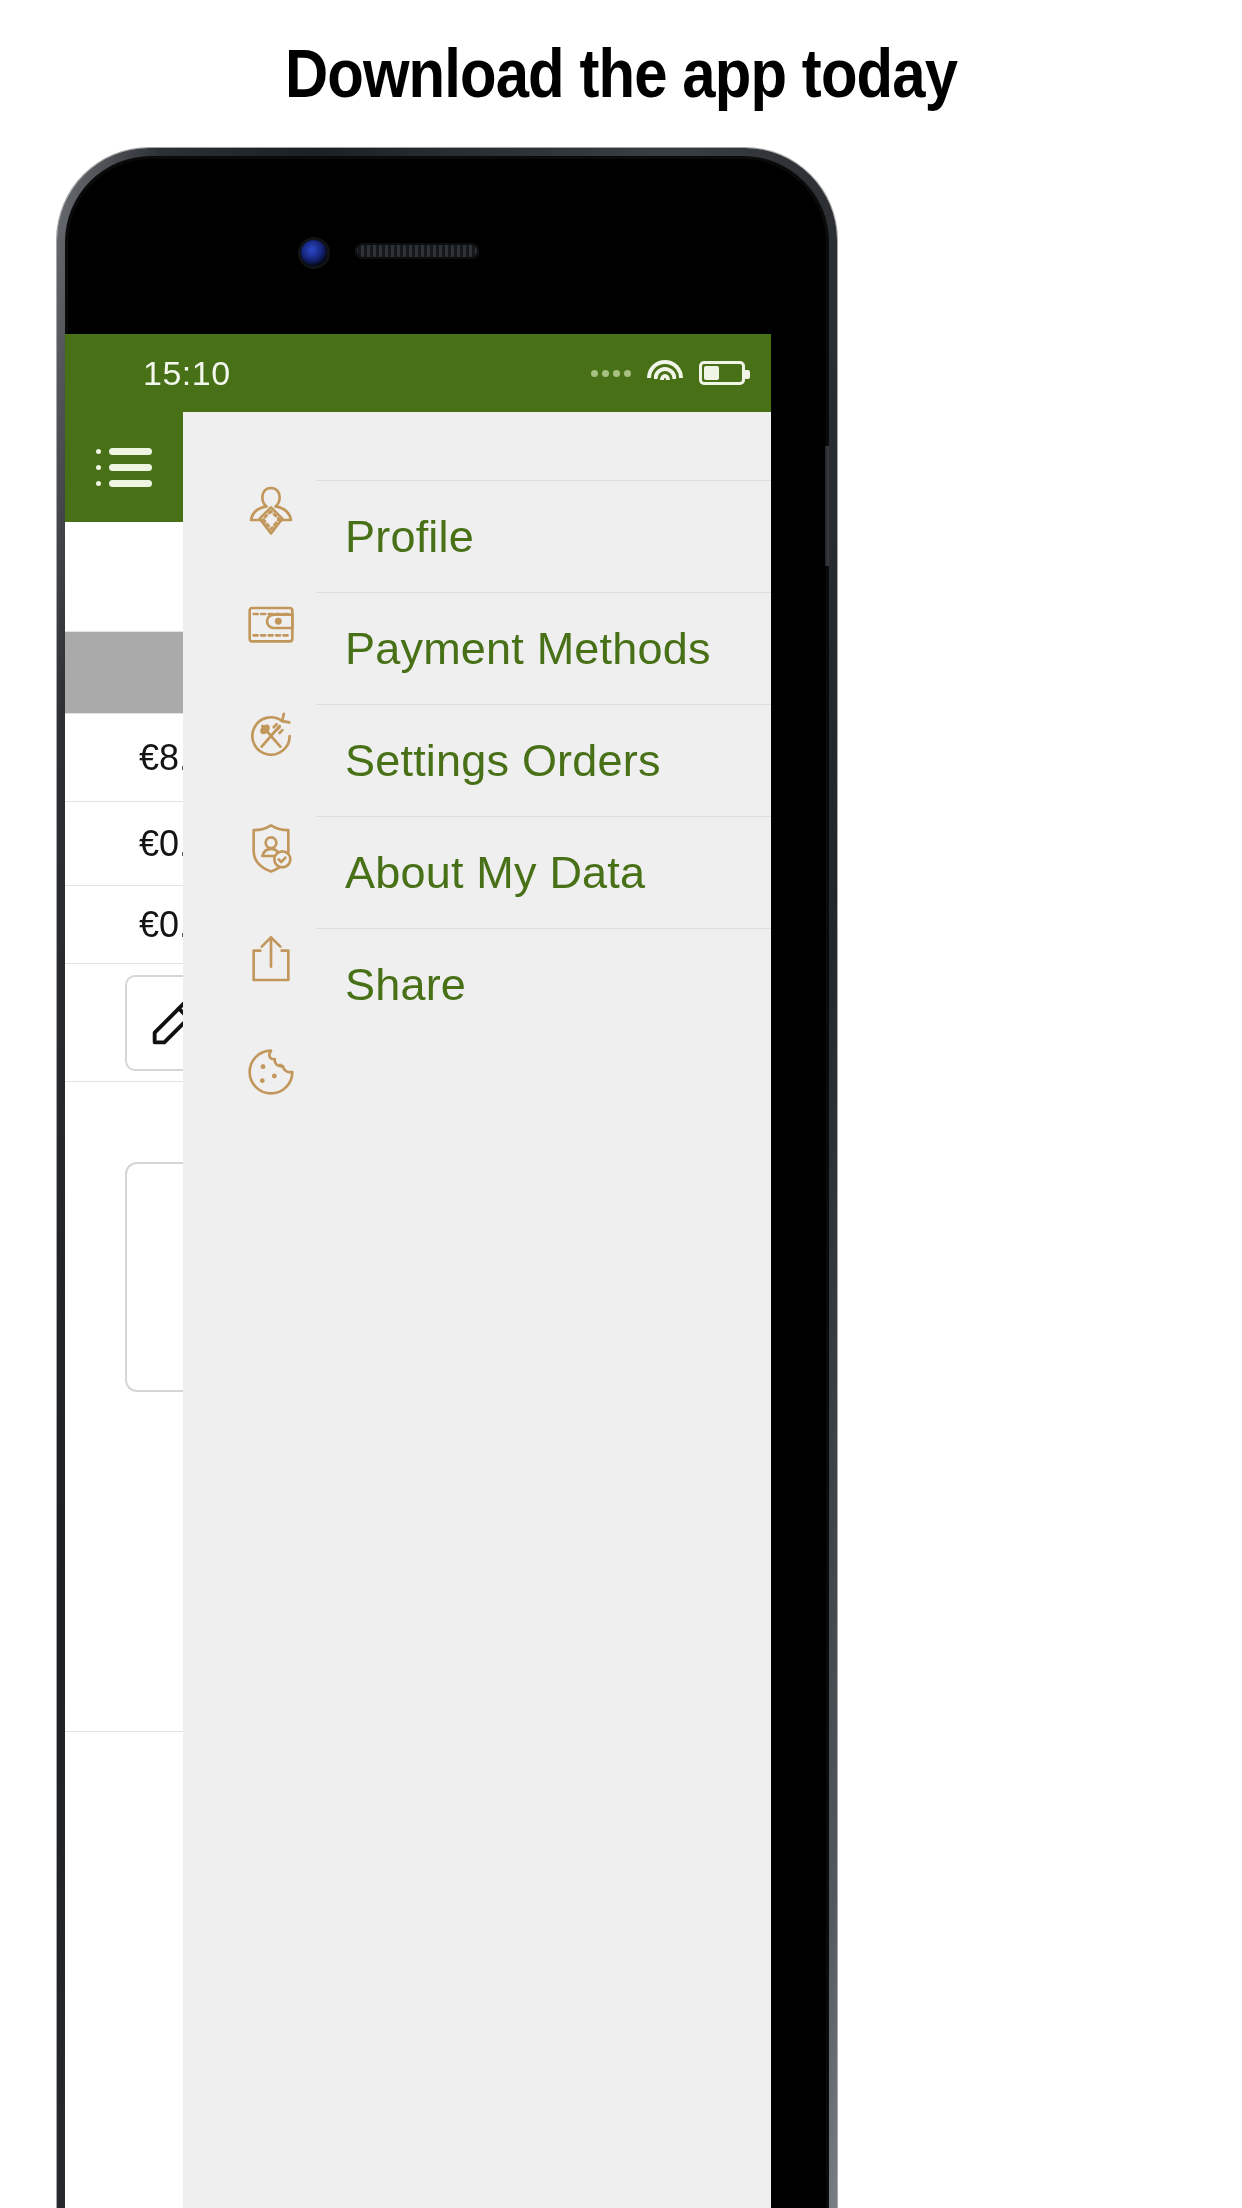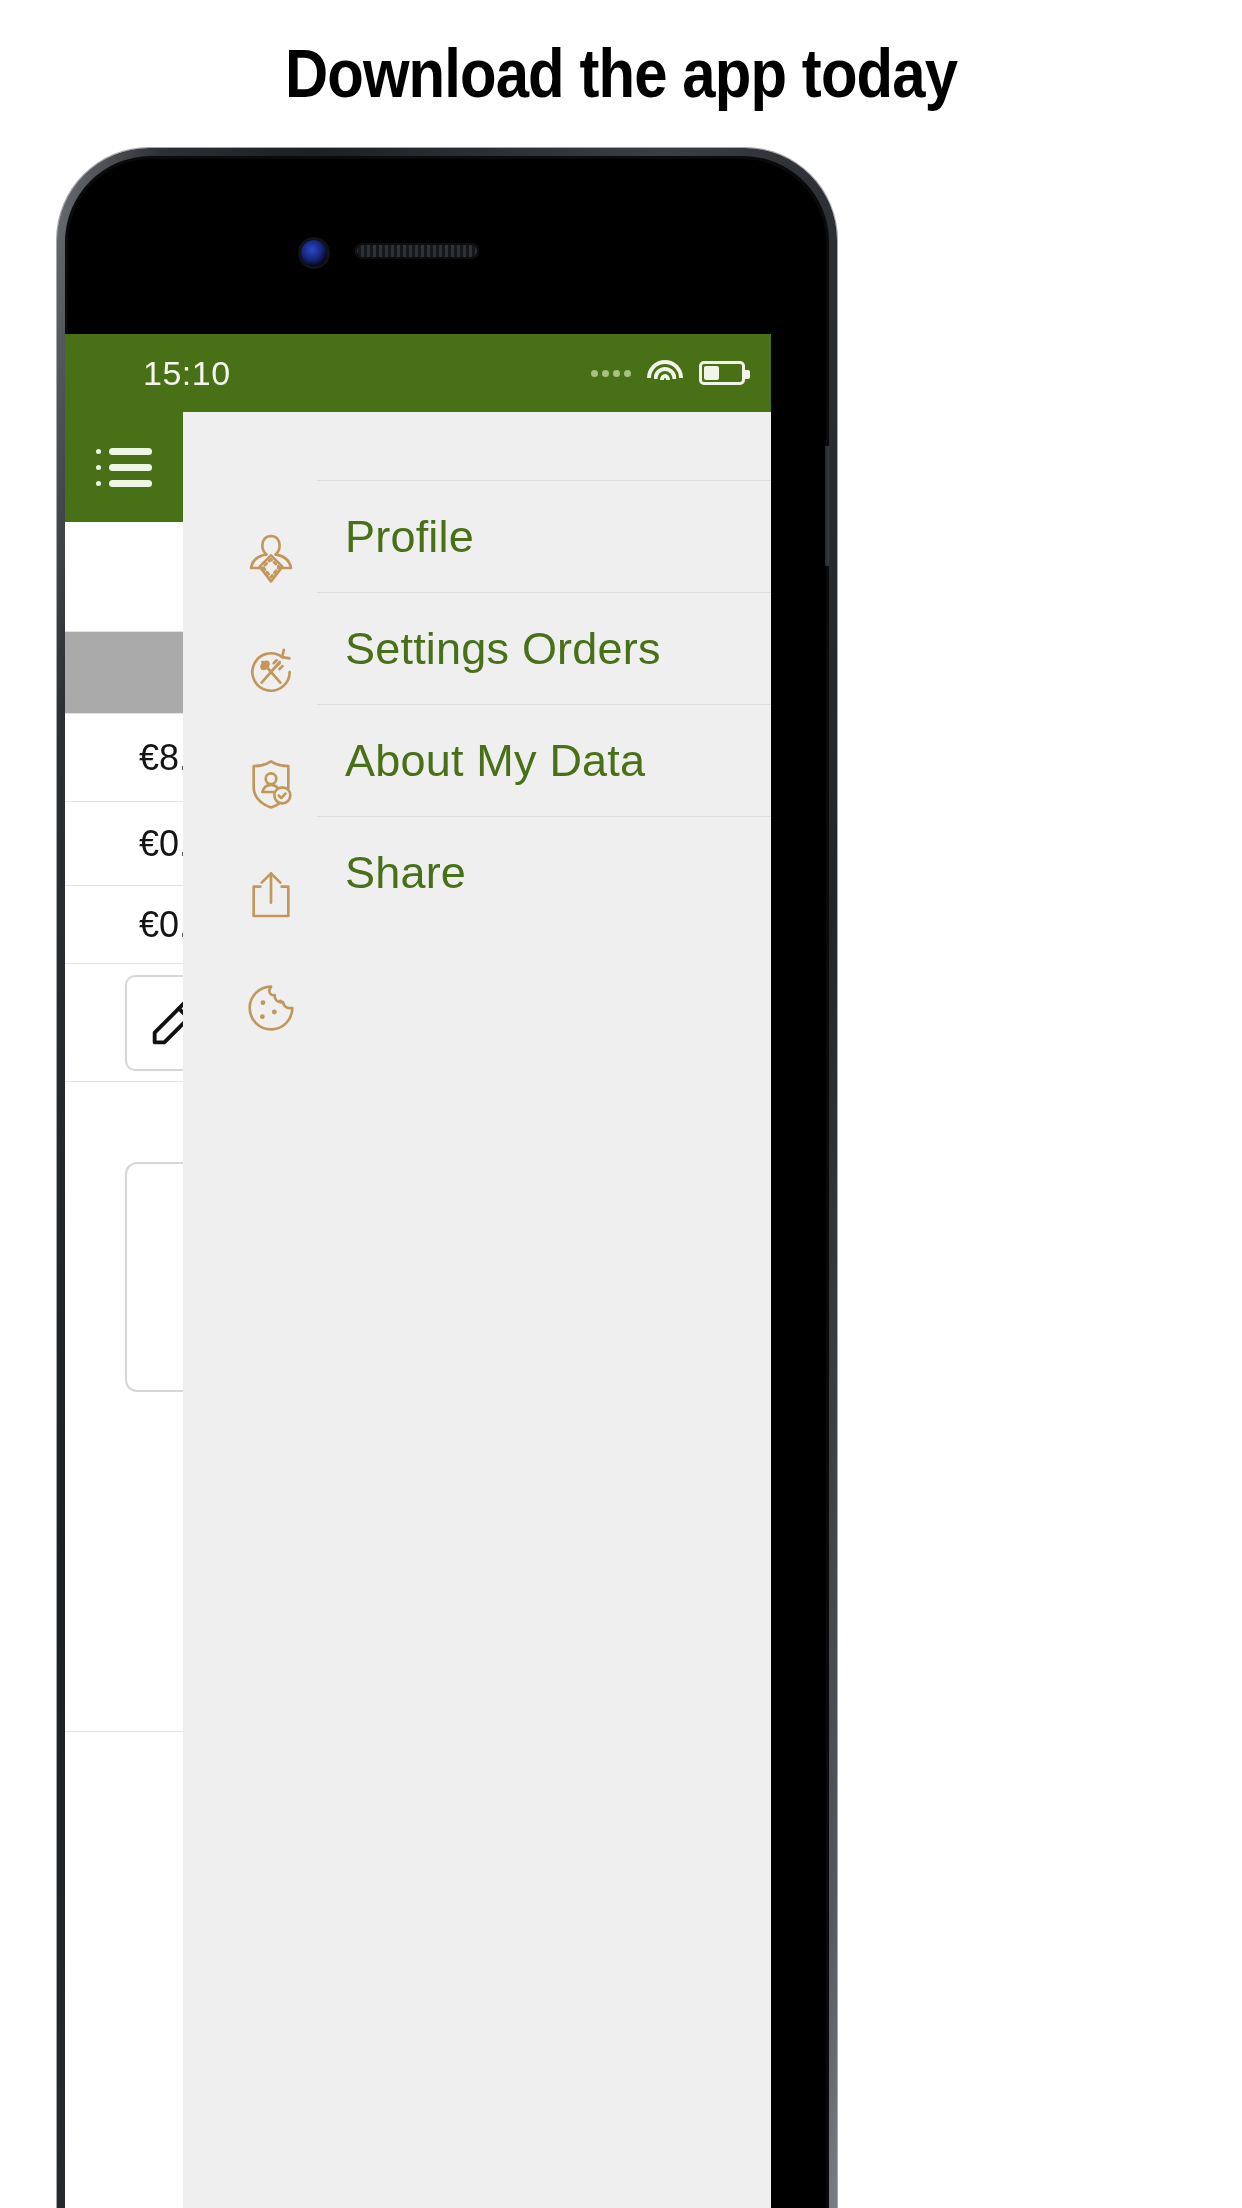--- a/index.html
+++ b/index.html
@@ -178,21 +178,21 @@
     background:#fff;
   }
 
   
   .drawer {
     position: absolute; left: 118px; top: 0; right: 0; bottom: 0;
     background: #efefef;
   }
   .menu { padding-top: 68px; }
   .menu-item {
-    display: flex; align-items: flex-end;
+    display: flex; align-items: flex-start;
     height: 112px;
     padding-left: 42px;
     position: relative;
   }
   .menu-item .ico {
     width: 92px; flex: 0 0 92px;
     display:flex; align-items:center; justify-content:center;
     color: #c2975c;
   }
   .menu-item .lbl {
@@ -318,20 +318,32 @@
                     <path d="M24 6c4 0 6.5 3 6.5 7 0 3.4-1.6 5.6-3 6.8"></path>
                     <path d="M20.5 19.8C14 21 10 24 9 30h8"></path>
                     <path d="M27.5 19.8C34 21 38 24 39 30h-8"></path>
                     <path d="M24 20.5L15.5 29 24 40l8.5-11z"></path>
                     <path d="M24 23.5L18 29.3 24 36.8l6-7.5z" stroke-dasharray="2 2.4"></path>
                   </svg>
                 </div>
                 <div class="lbl">Profile</div>
               </div>
 
+              <div class="menu-item">
+                <div class="ico">
+                  <svg width="64" height="64" viewBox="0 0 48 48" fill="none" stroke="#c2975c" stroke-width="2" stroke-linecap="round" stroke-linejoin="round">
+                    <rect x="8" y="12" width="32" height="25" rx="2"></rect>
+                    <path d="M26 17h14v10H26a5 5 0 0 1 0-10z"></path>
+                    <circle cx="29.5" cy="22" r="2.6" fill="#c2975c" stroke="none"></circle>
+                    <path d="M11 16.5h26" stroke-dasharray="3 2.6"></path>
+                    <path d="M11 32.5h26" stroke-dasharray="3 2.6"></path>
+                  </svg>
+                </div>
+                <div class="lbl">Payment Methods</div>
+              </div>
 
               <div class="menu-item">
                 <div class="ico">
                   <svg width="64" height="64" viewBox="0 0 48 48" fill="none" stroke="#c2975c" stroke-width="2" stroke-linecap="round" stroke-linejoin="round">
                     <path d="M38 24a14 14 0 1 1-5.6-11.2"></path>
                     <path d="M33.6 7.4l-1.2 5.4 5.4 1"></path>
                     <path d="M30.5 16.5L17 32"></path>
                     <path d="M17.5 16.5L31 32"></path>
                     <ellipse cx="19.5" cy="19" rx="4.2" ry="3" transform="rotate(-45 19.5 19)" fill="#c2975c" stroke="none"></ellipse>
                     <path d="M28.2 15.2l-2.2 2.2M30.4 17.4l-2.2 2.2M32.6 19.6l-2.2 2.2"></path>

